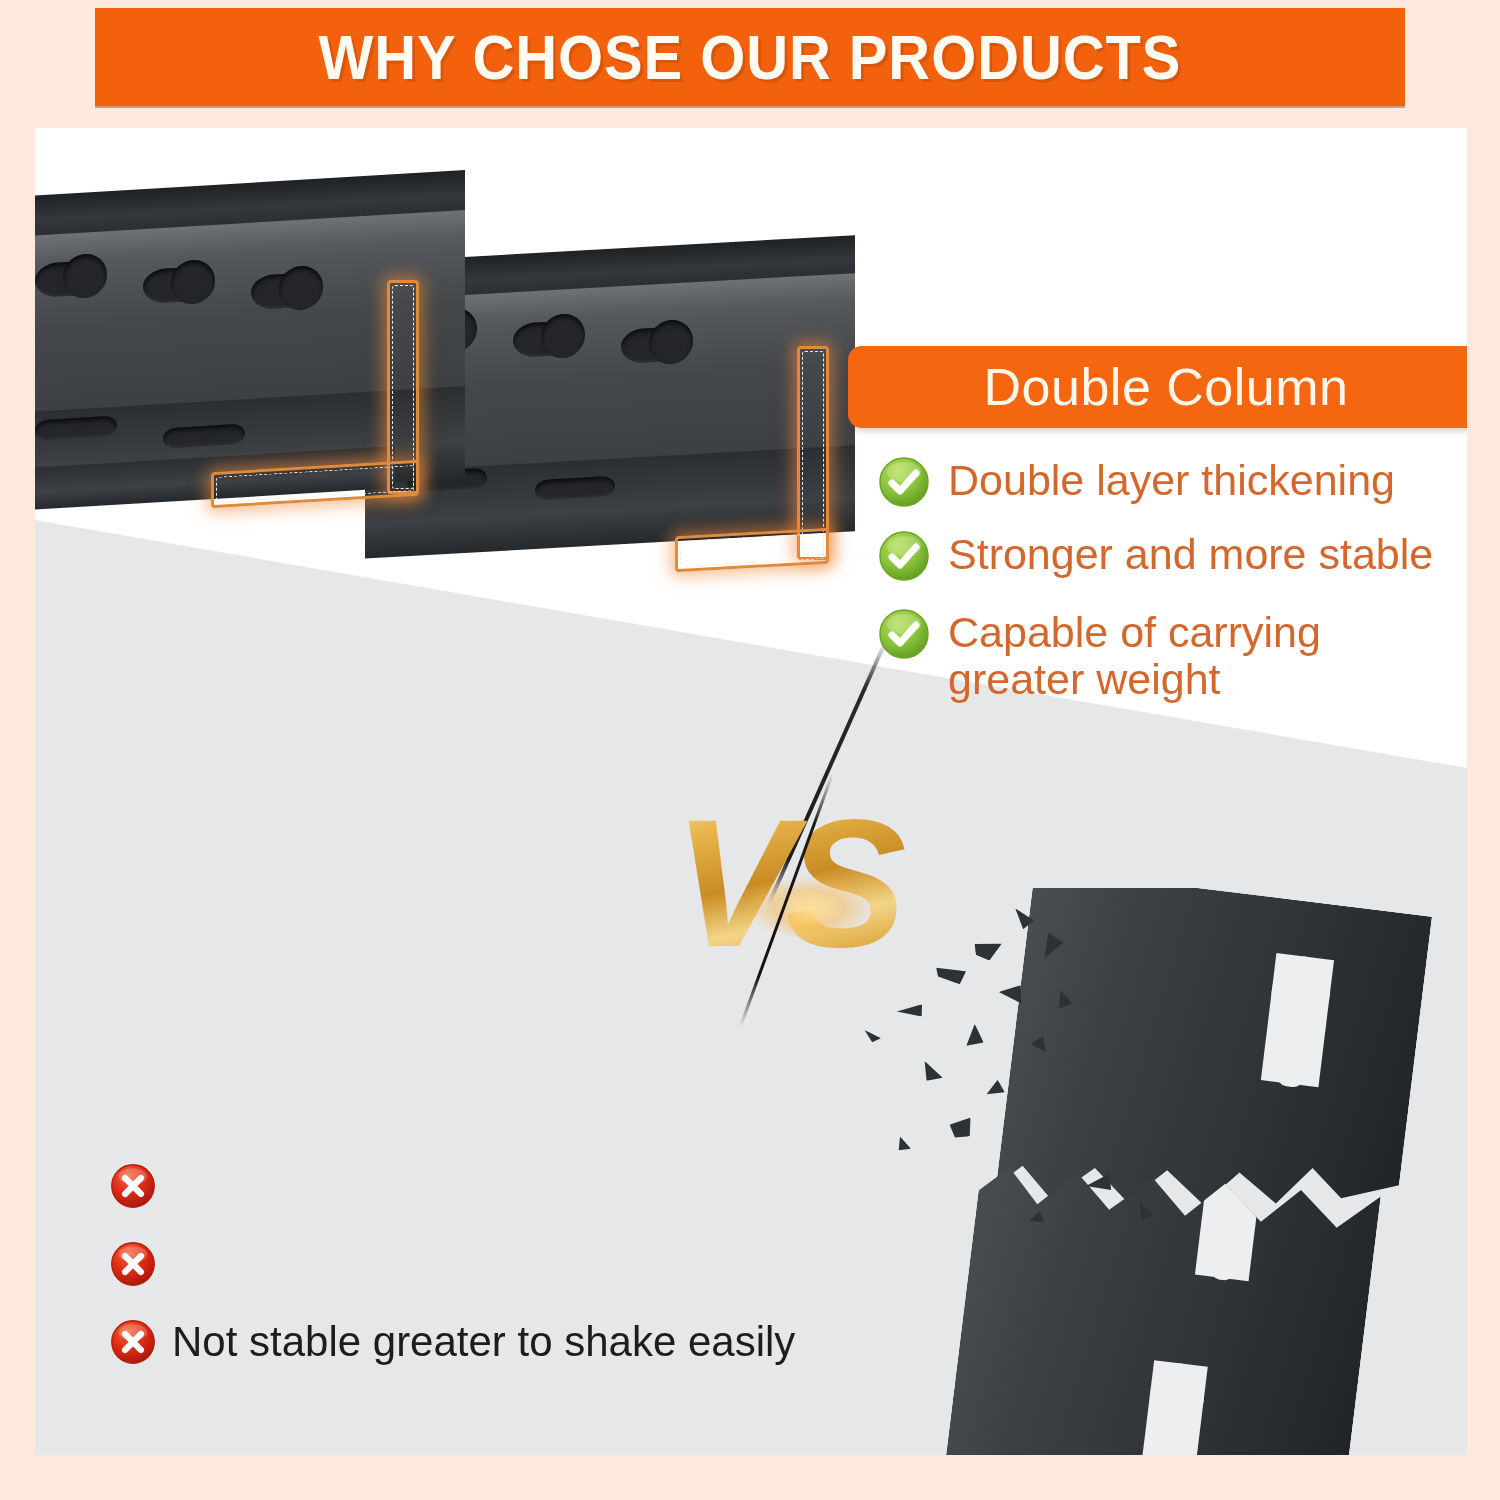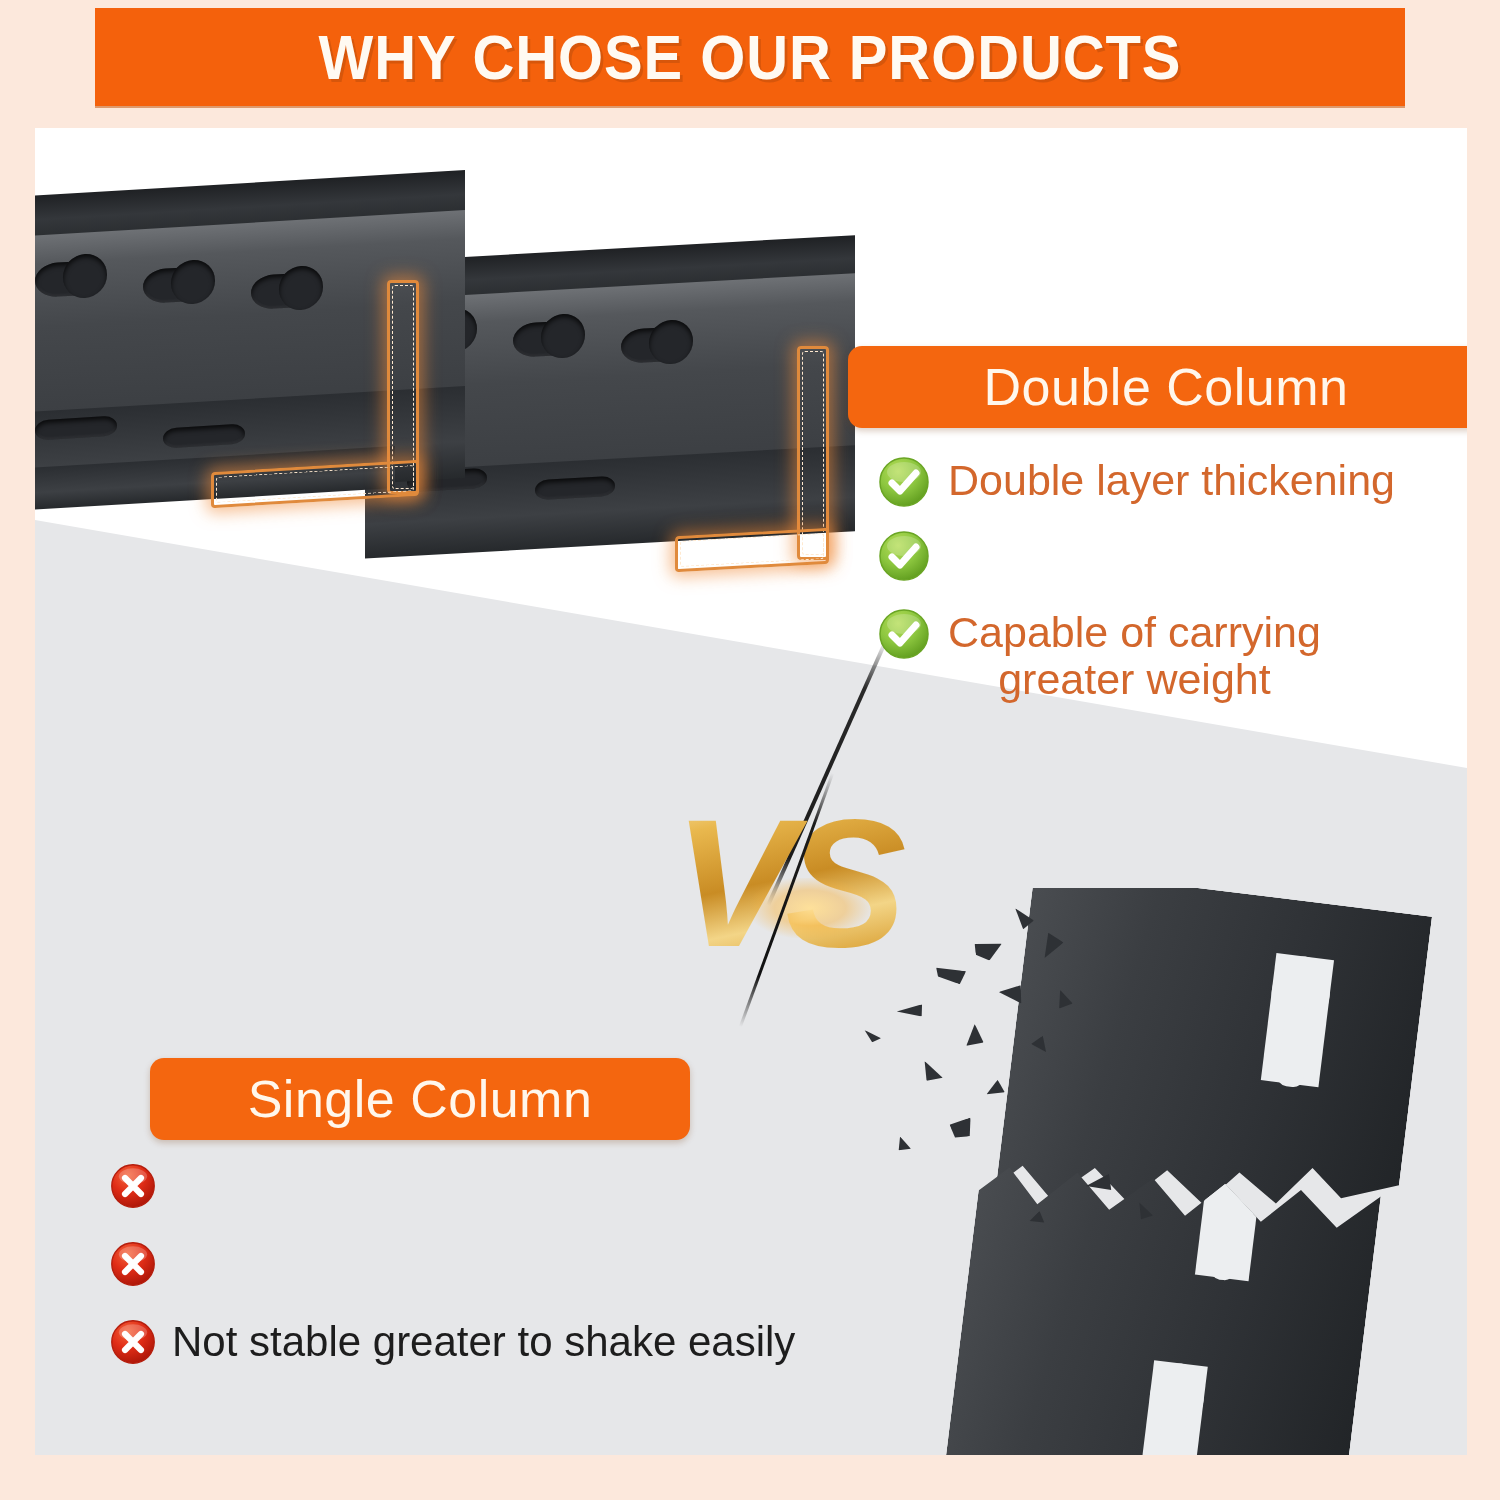--- a/index.html
+++ b/index.html
@@ -126,21 +126,21 @@
     box-shadow:0 3px 6px rgba(120,60,15,.25);
   }
   .badge span{
     color:#fff7ec;font-size:52px;font-weight:normal;white-space:nowrap;
     letter-spacing:.5px;
   }
   .badge-double{left:813px;top:218px;width:636px;height:82px;}
   .badge-single{left:115px;top:930px;width:540px;height:82px;}
 
   
-  .list{position:absolute;text-align:center;}
+  .list{position:absolute;}
   .list-pro{left:843px;top:328px;width:580px;}
   .list-con{left:75px;top:1035px;width:790px;}
   .row{display:flex;align-items:flex-start;margin-bottom:22px;}
   .list-con .row{margin-bottom:32px;align-items:center;}
   .ico{flex:0 0 auto;width:52px;height:52px;margin-right:18px;position:relative;}
   .list-con .ico{width:46px;height:46px;margin-right:16px;}
   .ico svg{display:block;width:100%;height:100%;}
   .txt-pro{
     color:#d3672c;font-size:43px;line-height:47px;font-weight:normal;
     padding-top:1px;
@@ -260,39 +260,37 @@
       </div>
 
       <div class="row" style="margin-bottom:26px;">
         <div class="ico">
           <svg viewBox="0 0 52 52">
             <circle cx="26" cy="26" r="24" fill="url(#gg)" stroke="#6aa524" stroke-width="1.5"></circle>
             <ellipse cx="26" cy="16" rx="17" ry="10" fill="#ffffff" opacity=".20"></ellipse>
             <path d="M14 27 L22 35 L38 17" fill="none" stroke="#ffffff" stroke-width="7" stroke-linecap="round" stroke-linejoin="round"></path>
           </svg>
         </div>
+        <div class="txt-pro">Stronger and more stable</div>
       </div>
 
       <div class="row">
         <div class="ico">
           <svg viewBox="0 0 52 52">
             <circle cx="26" cy="26" r="24" fill="url(#gg)" stroke="#6aa524" stroke-width="1.5"></circle>
             <ellipse cx="26" cy="16" rx="17" ry="10" fill="#ffffff" opacity=".20"></ellipse>
             <path d="M14 27 L22 35 L38 17" fill="none" stroke="#ffffff" stroke-width="7" stroke-linecap="round" stroke-linejoin="round"></path>
           </svg>
         </div>
         <div class="txt-pro" style="white-space:pre-line;">Capable of carrying
 greater weight</div>
       </div>
 
     </div>
 
-    <div class="badge badge-single">
-      <span>Single Column</span>
-    </div>
 
     <div class="list list-con">
 
       <div class="row">
         <div class="ico">
           <svg viewBox="0 0 52 52">
             <defs>
               <radialGradient id="rg" cx="38%" cy="26%" r="80%">
                 <stop offset="0%" stop-color="#f4633a"></stop>
                 <stop offset="48%" stop-color="#e02d17"></stop>

